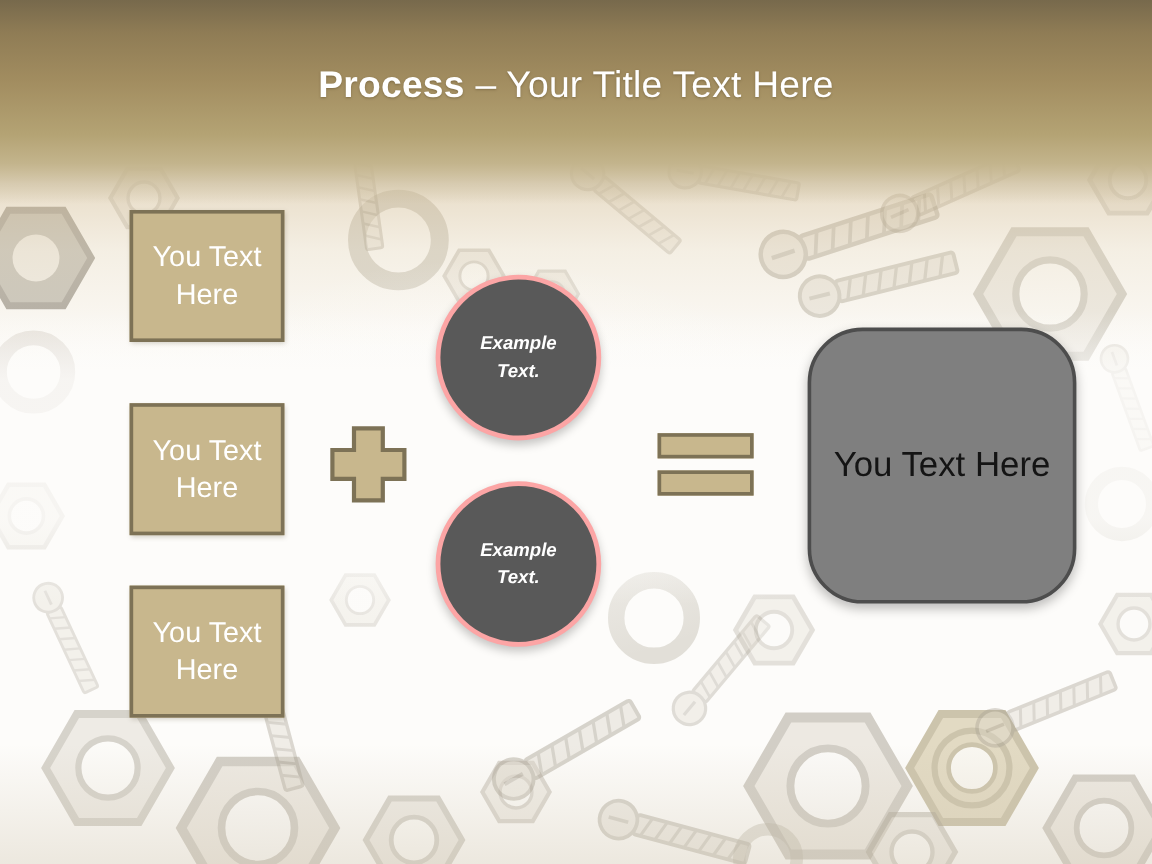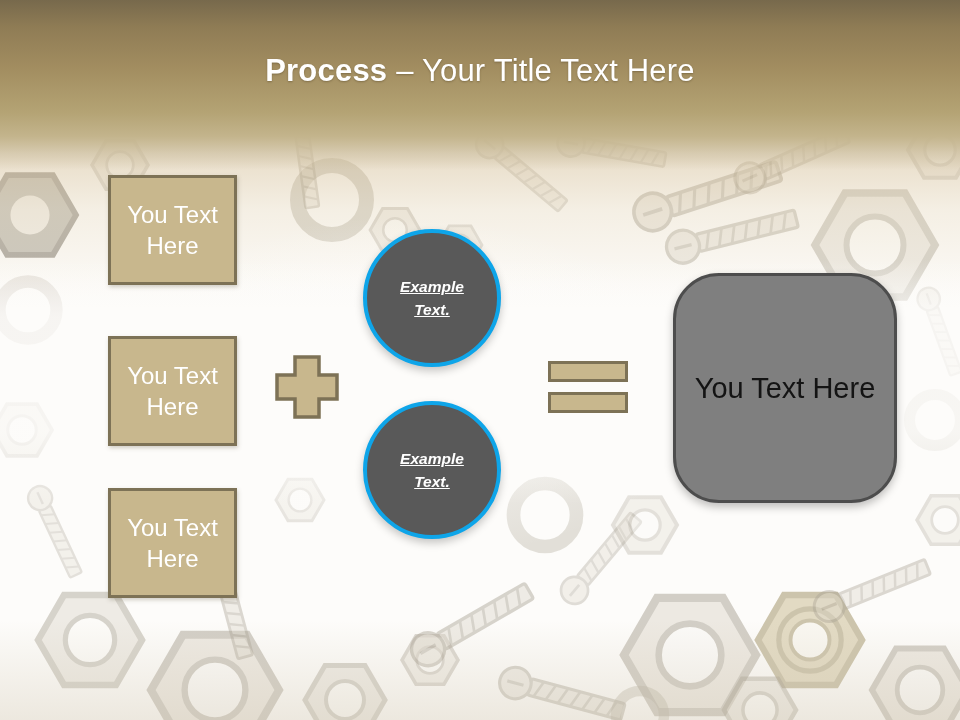--- a/index.html
+++ b/index.html
@@ -37,24 +37,24 @@
 
   
   .plus-wrap{position:absolute;left:274px;top:354px;width:66px;height:66px;z-index:3;}
   .equals-wrap{position:absolute;left:548px;top:361px;width:80px;height:53px;z-index:3;}
   .eqbar{position:absolute;left:0;width:80px;height:21px;background:#c8b78d;border:3px solid #7d7256;}
   .eqbar.t{top:0;}
   .eqbar.b{top:31px;}
 
   
   .circle{position:absolute;left:363px;width:138px;height:138px;border-radius:50%;z-index:3;
-    background:#595959;border:4px solid #0ea5e9;
+    background:#595959;border:4px solid #fca5a5;
     display:flex;align-items:center;justify-content:center;text-align:center;
     color:#ffffff;font-weight:700;font-style:italic;font-size:15.5px;line-height:23px;
-    box-shadow:0 4px 8px rgba(0,0,0,0.22);text-decoration:underline;}
+    box-shadow:0 4px 8px rgba(0,0,0,0.22);}
   .circle.c1{top:229px;}
   .circle.c2{top:401px;}
   .circle .inner{width:100px;}
 
   
   .result{position:absolute;left:673px;top:273px;width:224px;height:230px;z-index:3;
     background:#7f7f7f;border:3px solid #4d4d4d;border-radius:46px;
     display:flex;align-items:center;justify-content:center;text-align:center;
     color:#141414;font-size:29px;box-shadow:0 4px 9px rgba(0,0,0,0.25);}
 </style>

